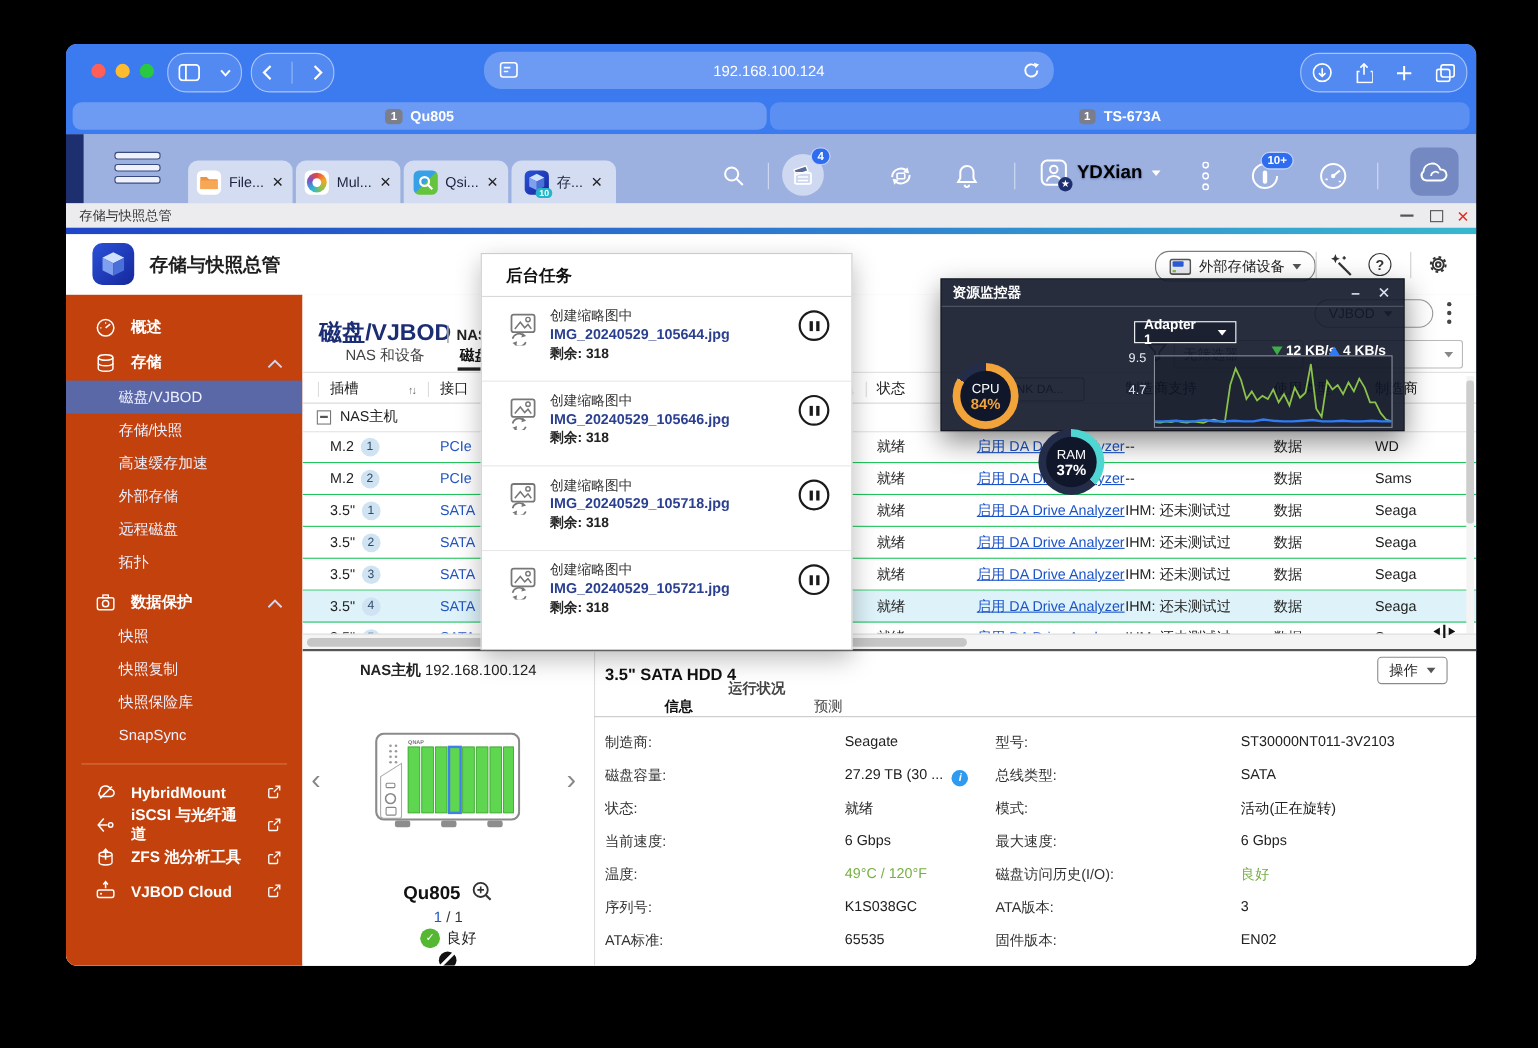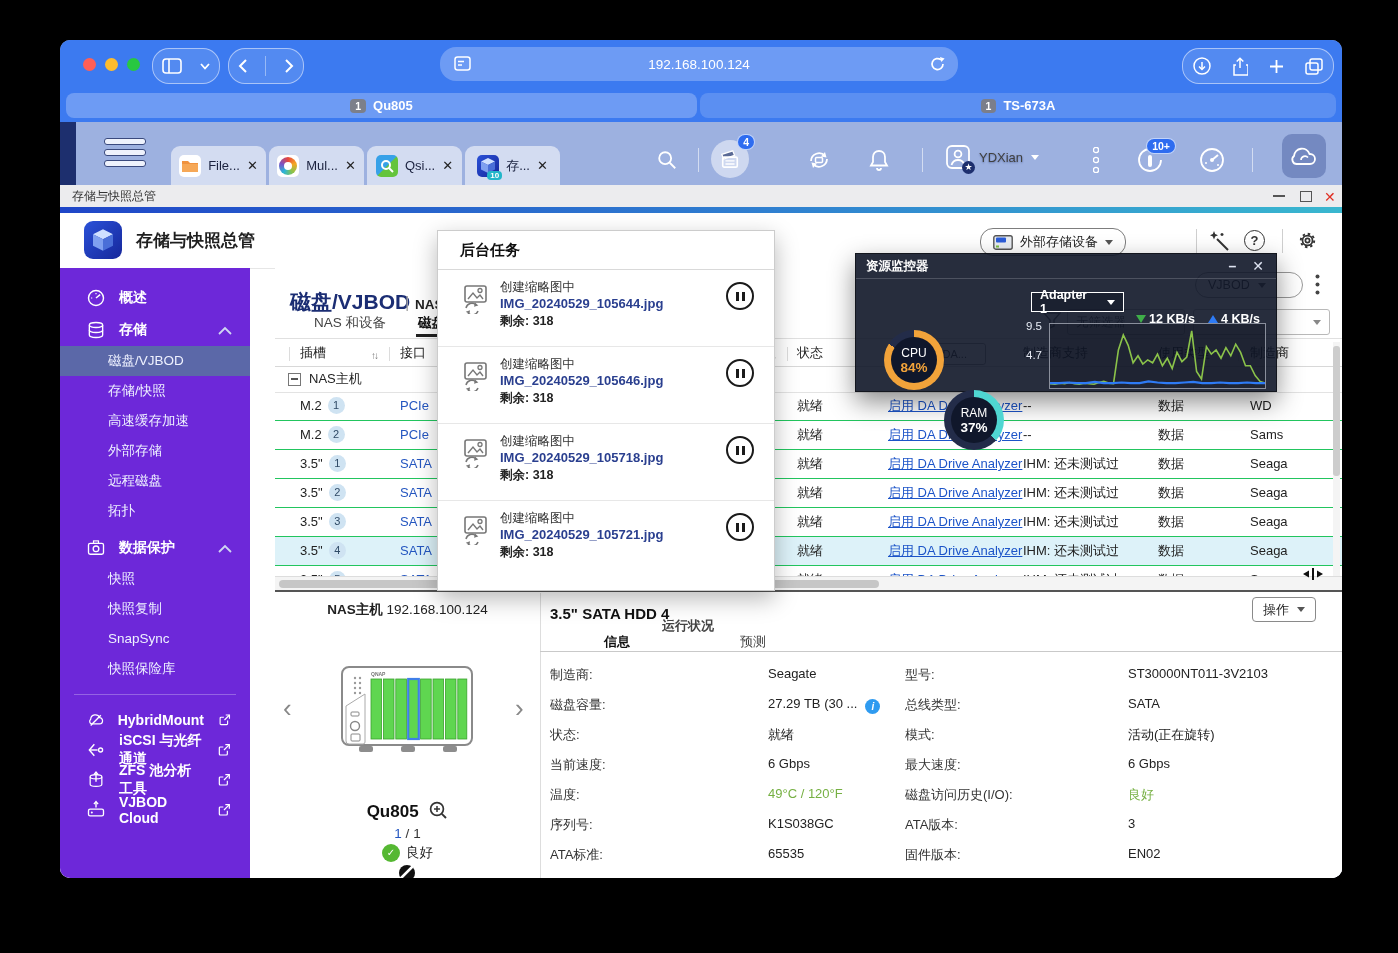--- a/index.html
+++ b/index.html
@@ -18,31 +18,31 @@
   
   .taskbar{left:0;top:82px;width:1282px;height:63px;background:#9db1e0;}
   .darkstrip{left:0;top:0;width:16px;height:63px;background:#1d2f6e;}
   .hbar{left:44px;width:40px;height:5px;border-radius:3px;background:#eef2fc;border:1px solid #3a4a7e;}
   .apptab{top:24px;height:39px;width:95px;border-radius:9px 9px 0 0;background:rgba(255,255,255,.55);display:flex;align-items:center;justify-content:center;gap:7px;font-size:13px;color:#1c2340;}
   .apptab .x{font-weight:700;color:#222;font-size:13px;}
   .ticon{width:22px;height:22px;border-radius:5px;position:relative;flex:none;}
   .tbicon{top:24px;width:28px;height:28px;display:flex;align-items:center;justify-content:center;}
   .tbdiv{top:26px;width:1px;height:24px;background:rgba(255,255,255,.55);}
   .badge{position:absolute;background:#2e6cf0;color:#fff;font-size:10.5px;font-weight:700;border-radius:8px;padding:1px 5px;border:1px solid rgba(255,255,255,.7);}
-  .uname{color:#404040;font-weight:400;font-size:13px;text-shadow:0 1px 2px rgba(30,50,110,.45);}
+  .uname{color:#000000;font-weight:700;font-size:17px;text-shadow:0 1px 2px rgba(30,50,110,.45);}
   
   .qwin{left:0;top:145px;width:1282px;height:693px;background:#fff;}
   .qtitle{left:0;top:0;width:1282px;height:22px;background:#ececee;color:#333;font-size:12px;display:flex;align-items:center;}
   .gradbar{left:0;top:22px;width:1282px;height:6px;background:linear-gradient(90deg,#1f46c8 0%,#2f7fd0 55%,#39b7cf 100%);}
   .appheader{left:0;top:28px;width:1282px;height:55px;background:#fff;border-bottom:1px solid #e6e6e6;}
   .appicon{left:24px;top:8px;width:38px;height:38px;border-radius:9px;background:linear-gradient(135deg,#2a51d8,#16279b);}
   .hpill{border:1.2px solid #7d7d7d;border-radius:13px;height:26px;display:flex;align-items:center;gap:7px;padding:0 12px;font-size:13px;color:#222;background:#fff;}
   .hdiv{width:1px;height:24px;background:#cfcfcf;}
   
-  .side{left:0;top:83px;width:190px;height:610px;background:#6d28d9;color:#fff;overflow:hidden;padding-top:14px;box-sizing:border-box;}
+  .side{left:0;top:83px;width:215px;height:610px;background:#c2410c;color:#fff;overflow:hidden;padding-top:14px;box-sizing:border-box;}
   .sgroup{height:32px;display:flex;align-items:center;padding:0 18px 0 26px;gap:13px;font-size:14px;font-weight:700;}
   .sgroup .lbl{flex:1;}
   .ssub{height:30px;line-height:30px;padding-left:48px;font-size:13.5px;color:#eef1ff;}
   .ssub.sel{background:#5b68a8;}
   .sdiv{height:1px;background:rgba(255,255,255,.28);margin:10px 14px;}
   .slink{height:30px;display:flex;align-items:center;padding:0 18px 0 26px;gap:13px;font-size:14px;font-weight:700;}
   .slink .lbl{flex:1;}
   
   .main{left:215px;top:83px;width:1067px;height:610px;background:#fff;overflow:hidden;}
   .ptitle{font-size:21px;font-weight:700;color:#1b2d73;}
@@ -318,21 +318,21 @@
 
     <div class="ab appheader">
       <div class="ab appicon">
         <svg class="ab" style="left:9px;top:8px;" width="20" height="22" viewBox="0 0 14 15">
               <polygon points="7,0 14,3.5 7,7 0,3.5" fill="#cfe0ff"></polygon>
               <polygon points="0,3.5 7,7 7,15 0,11.5" fill="#7fa0f0"></polygon>
               <polygon points="14,3.5 7,7 7,15 14,11.5" fill="#4a6fd8"></polygon>
             </svg>
       </div>
       <div class="ab" style="left:76px;top:16px;font-size:17px;font-weight:700;color:#1f1f1f;">存储与快照总管</div>
-      <div class="ab hpill" style="left:920px;top:15px;text-align:right;">
+      <div class="ab hpill" style="left:990px;top:15px;text-align:right;">
         <svg width="20" height="15" viewBox="0 0 20 15">
               <rect x="0.8" y="0.8" width="18.4" height="13.4" rx="2" fill="#e8ecf2" stroke="#555" stroke-width="1.4"></rect>
               <rect x="3" y="2.5" width="10" height="5" rx="1" fill="#2b5cd8"></rect>
               <rect x="3" y="10.5" width="3" height="2" fill="#7bc043"></rect>
             </svg>
         <span>外部存储设备</span>
         <span class="caret"></span>
       </div>
       <div class="ab hdiv" style="left:1136px;top:16px;"></div>
       <div class="ab" style="left:1148px;top:17px;">
@@ -397,23 +397,23 @@
         <span class="lbl">数据保护</span>
         <svg width="14" height="9" viewBox="0 0 14 9">
               <polyline points="1,8 7,2 13,8" fill="none" stroke="#cfd6f2" stroke-width="1.8"></polyline>
             </svg>
       </div>
 
         <div class="ssub"><span>快照</span></div>
 
         <div class="ssub"><span>快照复制</span></div>
 
+        <div class="ssub"><span>快照保险库</span></div>
+
         <div class="ssub"><span>SnapSync</span></div>
-
-        <div class="ssub"><span>快照保险库</span></div>
 
       <div class="sdiv"></div>
       <div class="slink">
         <svg width="20" height="20" viewBox="0 0 24 24">
               <path d="M7 17h10a4 4 0 0 0 .5-8A6 6 0 0 0 6 11a3.5 3.5 0 0 0 1 6z" fill="none" stroke="#fff" stroke-width="1.6"></path>
               <line x1="6" y1="19" x2="19" y2="6" stroke="#fff" stroke-width="1.8"></line>
             </svg>
         <span class="lbl">HybridMount</span>
         <svg width="16" height="16" viewBox="0 0 24 24">
               <path d="M17 13v5a1.5 1.5 0 0 1-1.5 1.5h-9A1.5 1.5 0 0 1 5 18V9a1.5 1.5 0 0 1 1.5-1.5H11" fill="none" stroke="#fff" stroke-width="1.8"></path>
@@ -859,37 +859,37 @@
         </div>
 
     </div>
 
     <div class="ab monitor">
       <div style="height:24px;display:flex;align-items:center;border-bottom:1px solid rgba(255,255,255,.18);">
         <span class="mtitle" style="margin-left:10px;flex:1;">资源监控器</span>
         <span class="mctl" style="margin-right:16px;">–</span>
         <span class="mctl" style="margin-right:12px;">✕</span>
       </div>
-      <div class="ab donut" style="left: 28px; top: 51px; background: conic-gradient(rgb(242, 163, 58) 302.4deg, rgb(35, 44, 73) 302.4deg);">
+      <div class="ab donut" style="left: 10px; top: 51px; background: conic-gradient(rgb(242, 163, 58) 302.4deg, rgb(35, 44, 73) 302.4deg);">
         <div class="hole">
               <span class="dl">CPU</span>
               <span class="dv" style="color:#f2a33a;">84%</span>
             </div>
       </div>
       <div class="ab donut" style="left: 88px; top: 51px; background: conic-gradient(rgb(79, 214, 210) 133.2deg, rgb(35, 44, 73) 133.2deg);">
         <div class="hole">
               <span class="dl">RAM</span>
               <span class="dv" style="color:#fff;">37%</span>
             </div>
       </div>
       <div class="ab adapter" style="left:175px;top:38px;width:93px;">
         <span>Adapter 1</span>
         <span class="caret" style="border-top-color:#fff;border-left-width:4px;border-right-width:4px;border-top-width:5px;"></span>
       </div>
-      <div class="ab net" style="left:280px;top:58px;justify-content:space-between;">
+      <div class="ab net" style="left:300px;top:58px;justify-content:space-between;">
             <span class="tri-d"></span>
             <span>12 KB/s</span>
           </div>
       <div class="ab net" style="left:352px;top:58px;">
             <span class="tri-u"></span>
             <span>4 KB/s</span>
           </div>
       <div class="ab ylab" style="left:160px;top:66px;">9.5</div>
       <div class="ab ylab" style="left:160px;top:95px;">4.7</div>
       <div class="ab graphbox" style="left:193px;top:69px;width:215px;height:64px;">

